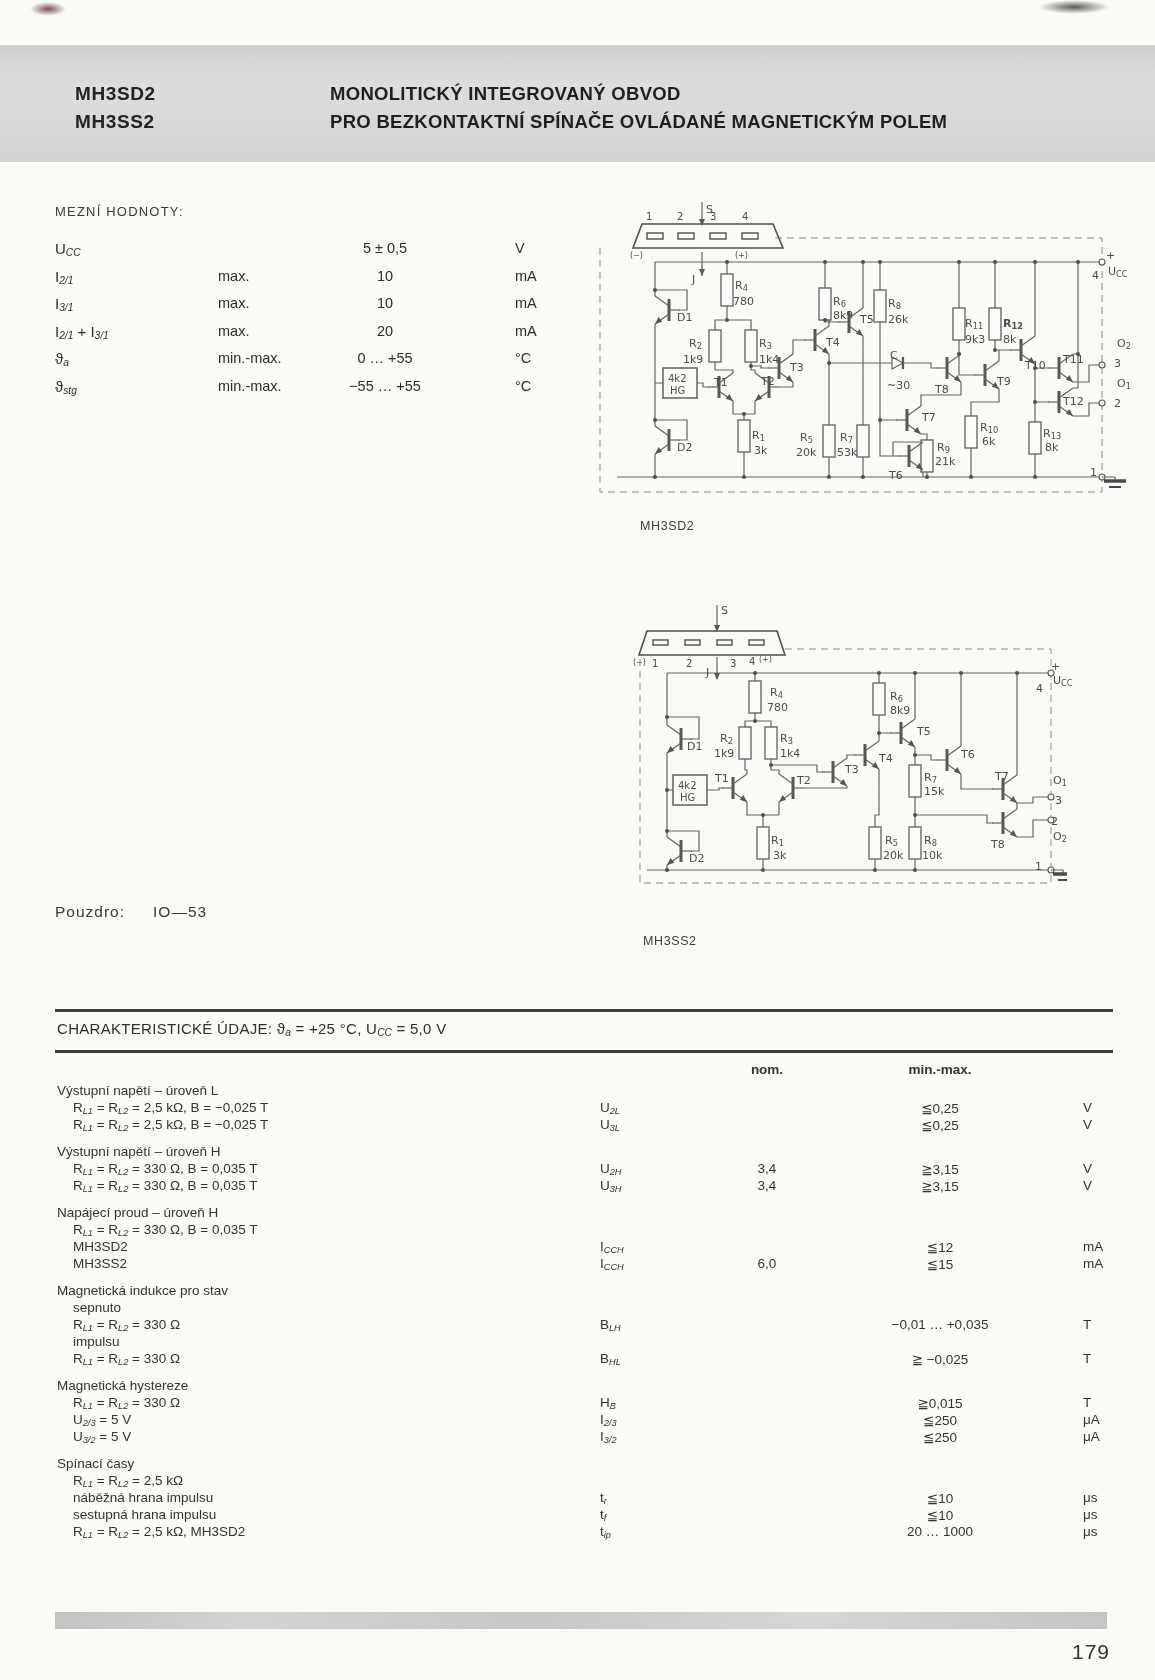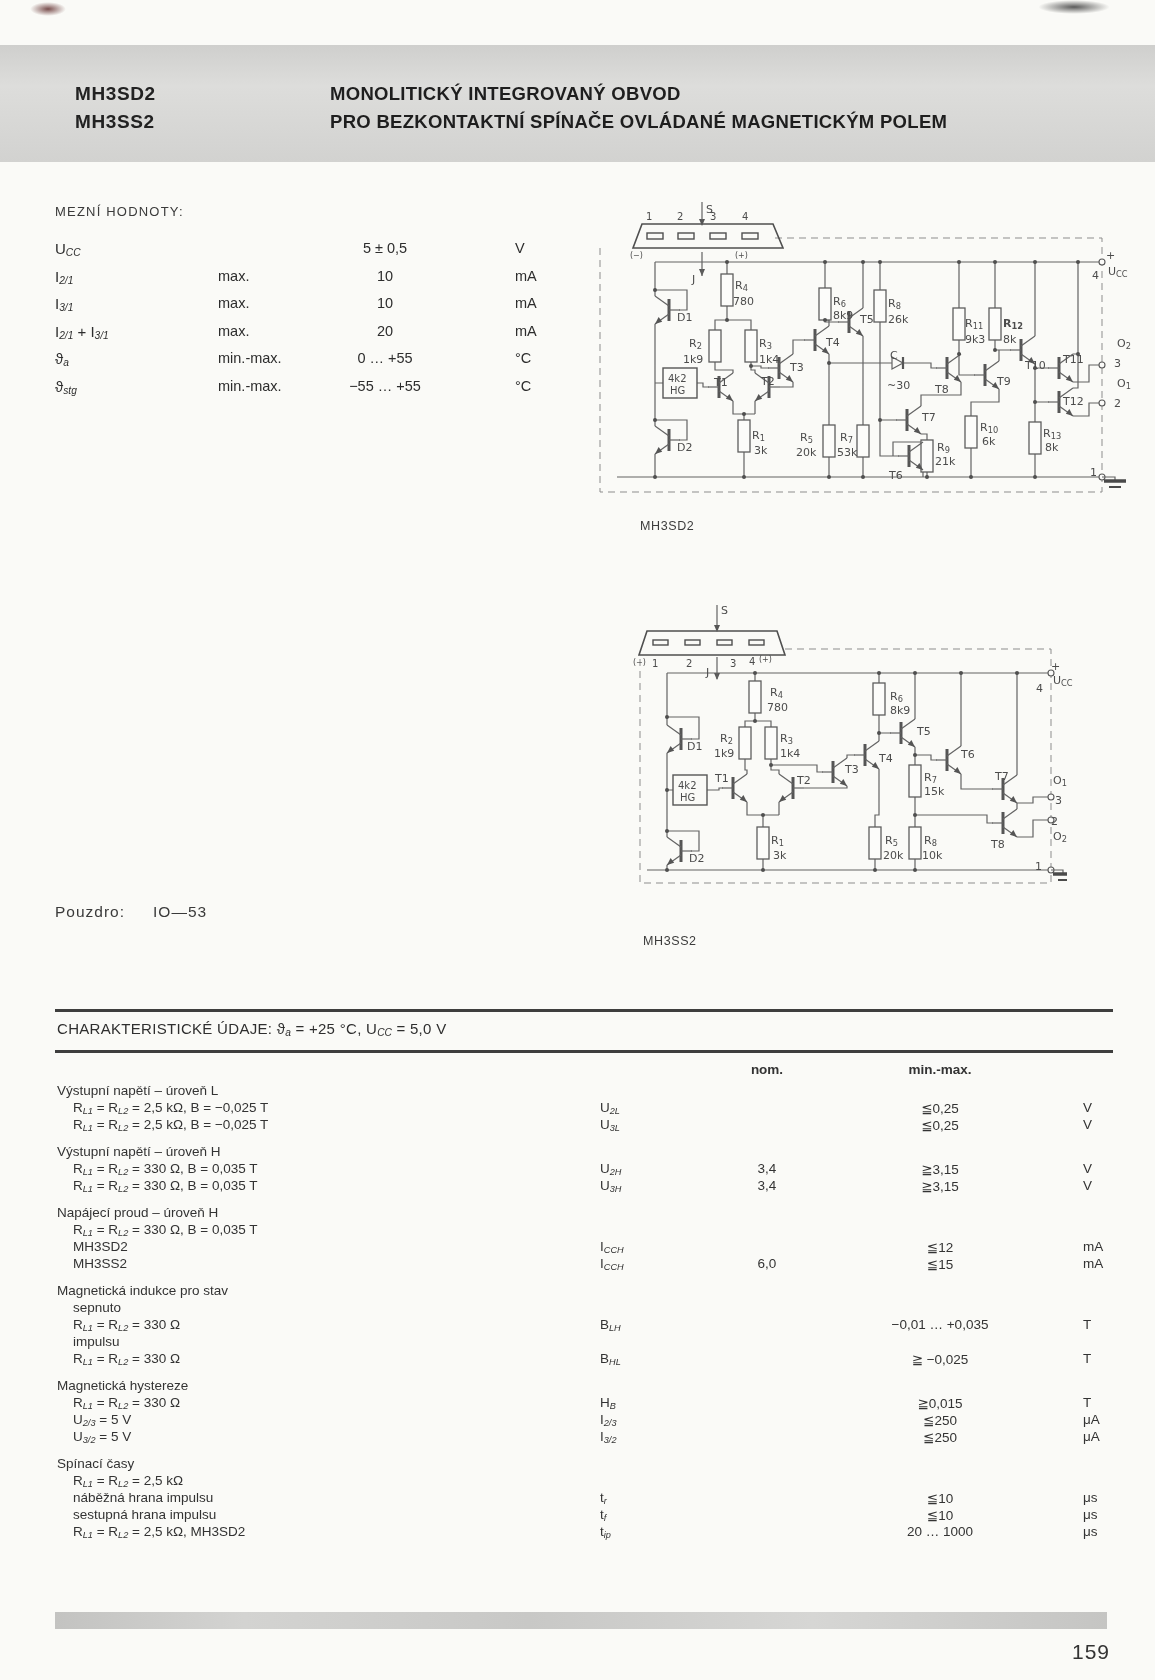--- a/index.html
+++ b/index.html
@@ -530,13 +530,13 @@
       <div class="char-row">
         <span class="c-text">R<sub>L1</sub> = R<sub>L2</sub> = 2,5 kΩ, MH3SD2</span>
         <span class="c-sym">t<sub>ip</sub></span>
         <span class="c-minmax">20 … 1000</span>
         <span class="c-unit">μs</span>
       </div>
     </div>
 </div>
 
 <div class="footbar"></div>
-<div class="pageno">159</div>
+<div class="pageno">179</div>
 
 </body></html>

